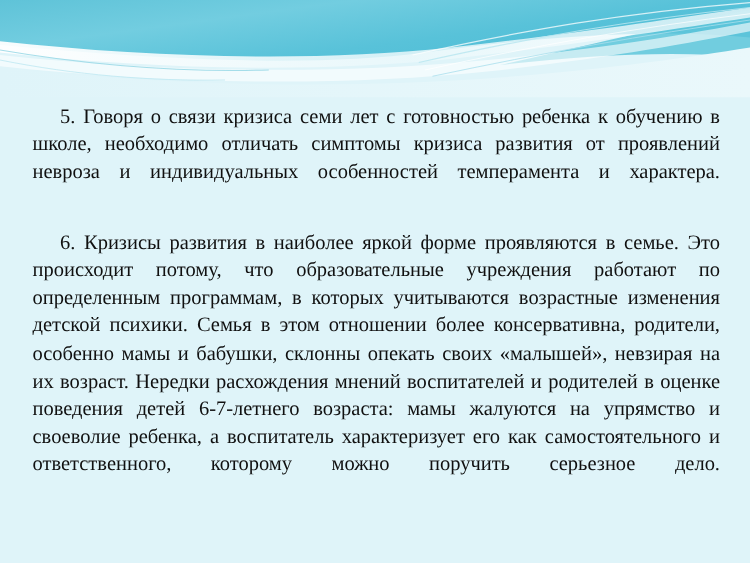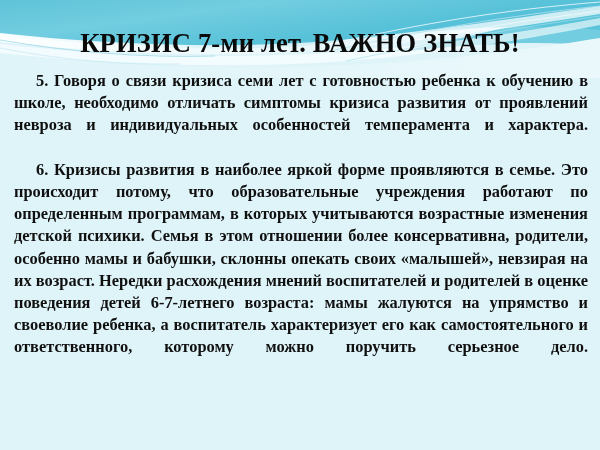--- a/index.html
+++ b/index.html
@@ -61,24 +61,23 @@
     top: 70px;
     width: 574px;
     color: #101010;
     font-size: 16.4px;
     line-height: 22.2px;
     text-align: justify;
     text-justify: inter-word;
     z-index: 4;
   }
   #body-text p {
-    margin: 0;
+    margin: 12px;
     text-indent: 22px;
     text-align: justify;
-    font-weight: bold;
   }
   #body-text p:last-child {
     text-align: justify;
   }
   
   #body-text p::after {
     content: "";
     display: inline-block;
     width: 100%;
   }
@@ -123,20 +122,19 @@
       <path d="M600,11 C510,22 430,36 340,56" stroke="#ffffff" stroke-width="0.8" fill="none" opacity="0.7"></path>
       <path d="M600,16 C515,28 436,42 346,61" stroke="#a9dfec" stroke-width="0.8" fill="none" opacity="0.8"></path>
 
       <path d="M0,40 C70,52 140,58 215,56" stroke="#9bd9e7" stroke-width="0.9" fill="none" opacity="0.9"></path>
       <path d="M0,48 C60,60 120,65 180,64" stroke="#bde7f1" stroke-width="0.8" fill="none" opacity="0.8"></path>
 
       <path d="M0,54 C120,68 270,72 400,62 C490,55 550,46 600,38 L600,78 L0,78 Z" fill="url(#gradPale)"></path>
     </svg>
   </div>
 
-  <div id="slide-title">КРИЗИС 7-ми лет.  ВАЖНО ЗНАТЬ!</div>
 
   <div id="body-text">
     <p>5. Говоря о связи кризиса семи лет с готовностью ребенка к обучению в школе, необходимо отличать симптомы кризиса развития от проявлений невроза и индивидуальных особенностей темперамента и характера.</p>
     <p>6. Кризисы развития в наиболее яркой форме проявляются в семье. Это происходит потому, что образовательные учреждения работают по определенным программам, в которых учитываются возрастные изменения детской психики. Семья в этом отношении более консервативна, родители, особенно мамы и бабушки, склонны опекать своих «малышей», невзирая на их возраст. Нередки расхождения мнений воспитателей и родителей в оценке поведения детей 6-7-летнего возраста: мамы жалуются на упрямство и своеволие ребенка, а воспитатель характеризует его как самостоятельного и ответственного, которому можно поручить серьезное дело.</p>
   </div>
 
 </div>
 
 </body></html>

